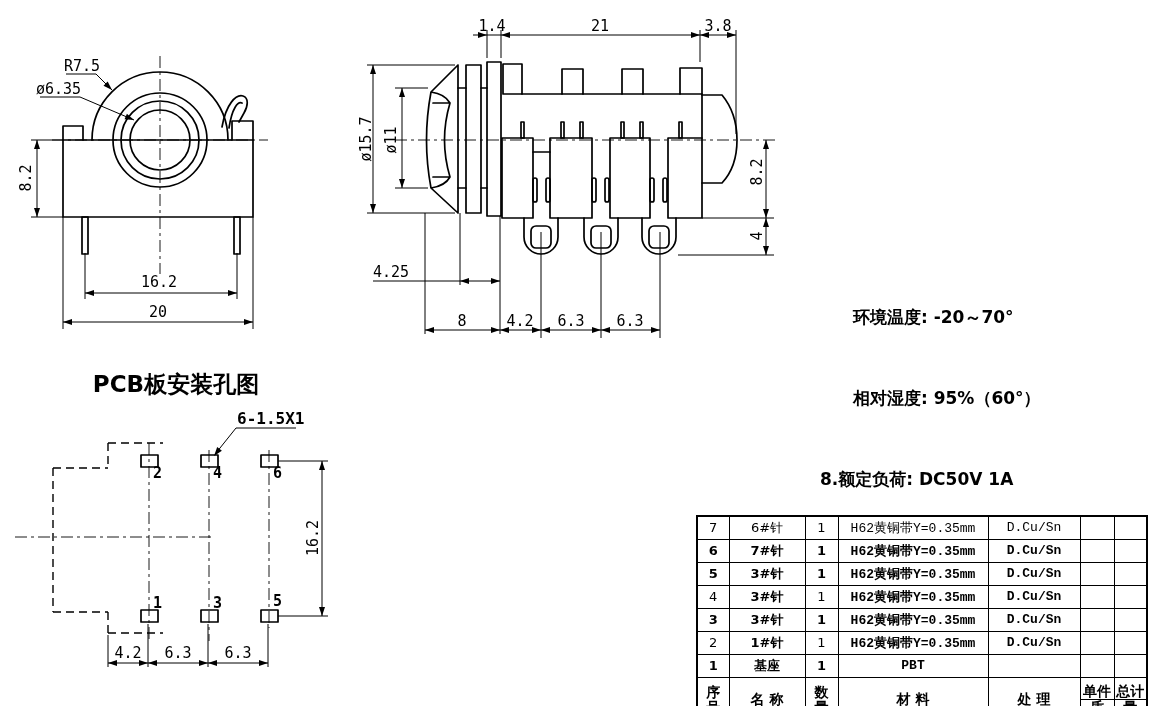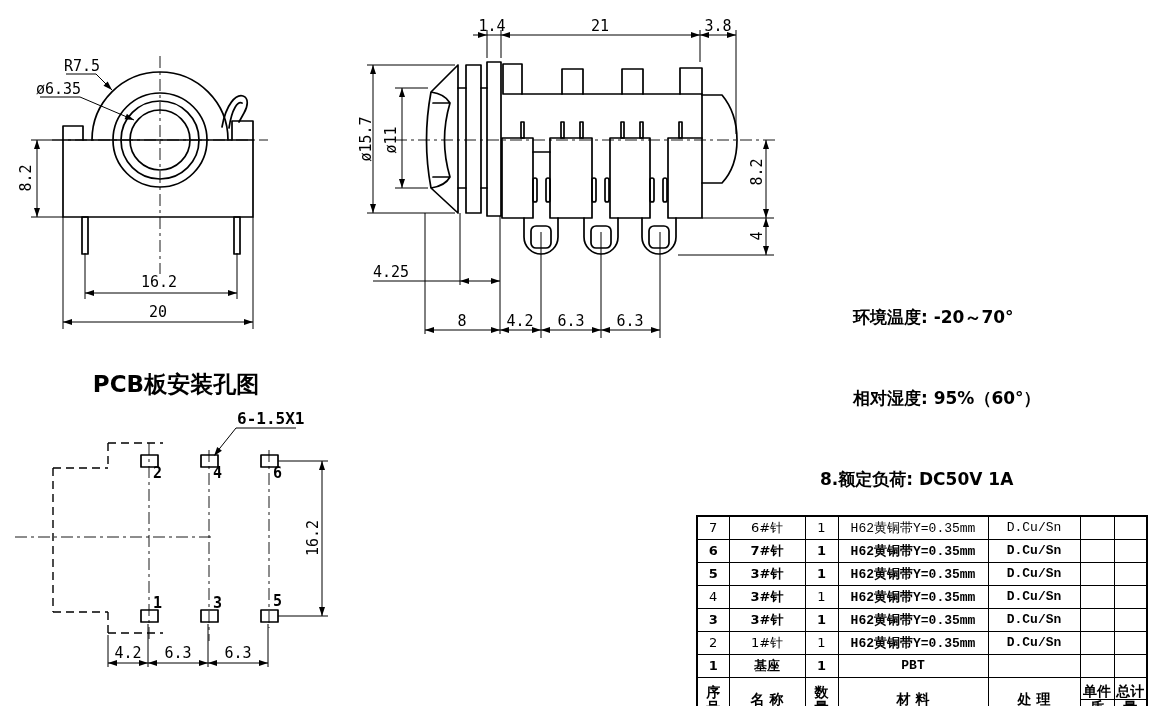--- a/index.html
+++ b/index.html
@@ -246,21 +246,21 @@
     <td>3</td>
           <td>3#针</td>
     <td>1</td>
           <td class="mat">H62黄铜带Y=0.35mm</td>
     <td class="mat">D.Cu/Sn</td>
     <td></td>
           <td></td>
   </tr>
   <tr class="data">
     <td>2</td>
-          <td style="font-weight:normal">1#针</td>
+          <td style="font-weight:bold">1#针</td>
     <td>1</td>
           <td class="mat" style="font-weight:bold">H62黄铜带Y=0.35mm</td>
     <td class="mat" style="font-weight:bold">D.Cu/Sn</td>
     <td></td>
           <td></td>
   </tr>
   <tr class="data bold">
     <td>1</td>
           <td>基座</td>
     <td>1</td>

